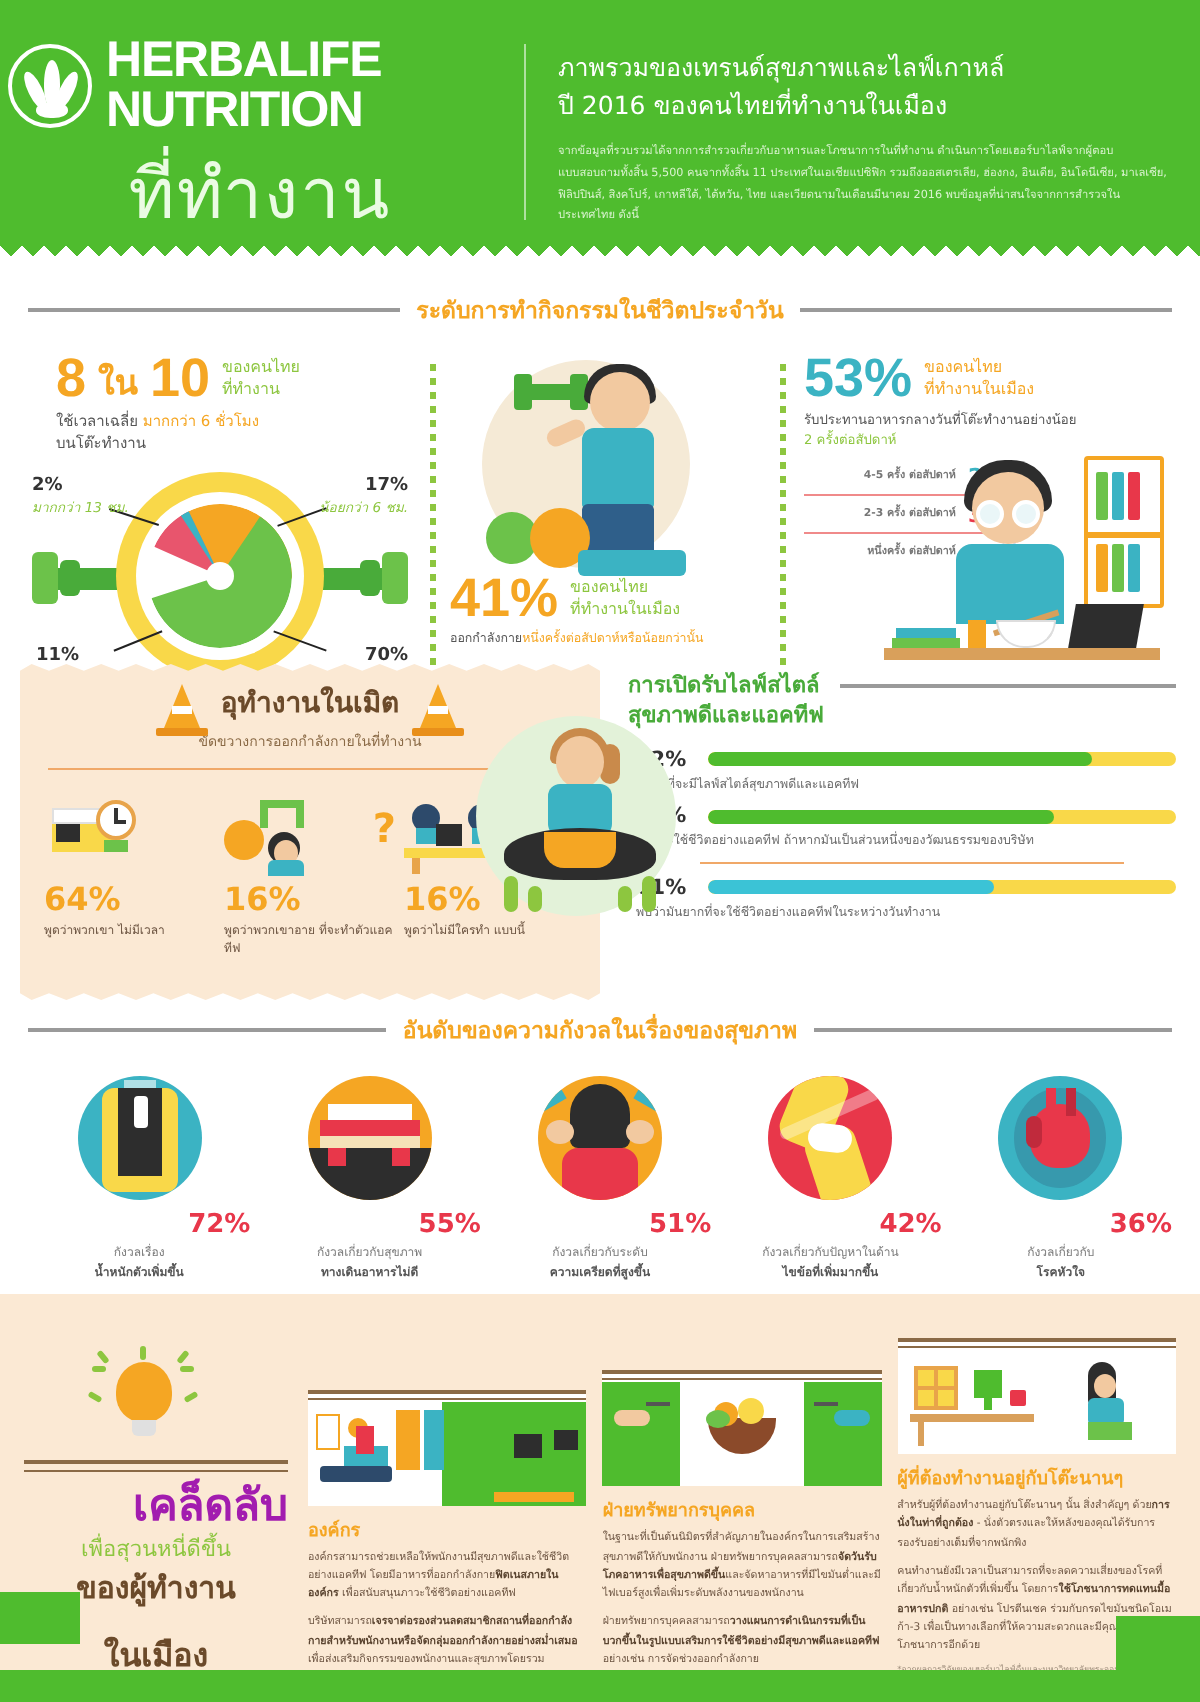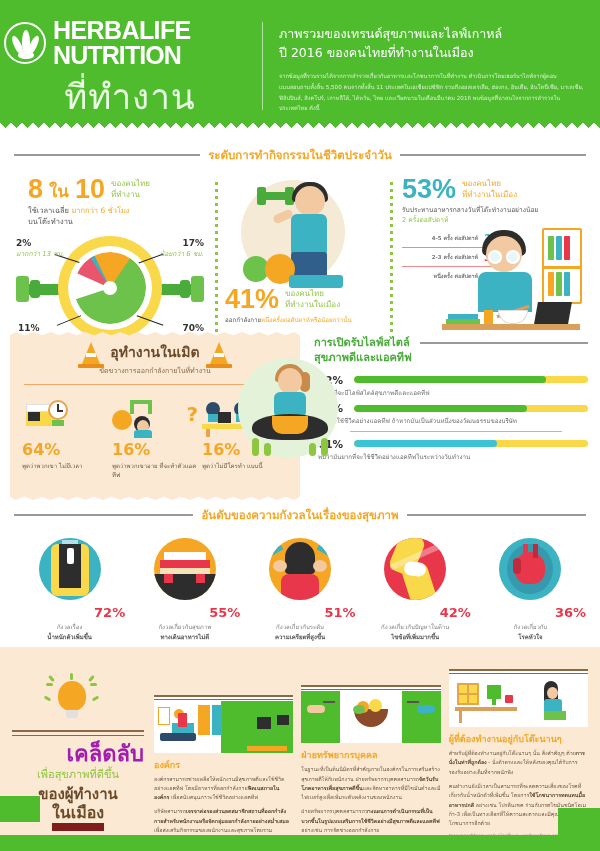--- a/index.html
+++ b/index.html
@@ -228,21 +228,21 @@
   .tips-left { width: 132px; position: relative; padding-top: 8px; }
   .bulb-wrap { position: relative; height: 54px; }
   .bulb { position: absolute; left: 46px; top: 8px; width: 28px; height: 30px; border-radius: 50% 50% 45% 45%; background: #f5a623; }
   .bulb-base { position: absolute; left: 54px; top: 37px; width: 12px; height: 8px; background: #e0e0e0; border-radius: 0 0 3px 3px; }
   .ray { position: absolute; background: #8dc63f; border-radius: 2px; }
   .rule-d { height: 2px; background: #8a6a46; margin: 3px 0; }
   .rule-d2 { height: 1px; background: #8a6a46; margin-bottom: 6px; }
   .tips-t1 { font-size: 22px; font-weight: bold; color: #a21caf; text-align: right; line-height: 1.1; }
   .tips-t2 { font-size: 11px; color: #8dc63f; text-align: center; line-height: 1.3; margin: 2px 0; }
   .tips-t3 { font-size: 15px; font-weight: bold; color: #6b4a2a; text-align: center; line-height: 1.25; }
-  .tips-t4 { font-size: 16px; font-weight: bold; color: #6b4a2a; text-align: right; line-height: 1.25; border-bottom: 8px solid #7f1d1d; display: inline-block; }
+  .tips-t4 { font-size: 16px; font-weight: bold; color: #6b4a2a; text-align: right; line-height: 1.25; border-bottom: 8px solid #7f1d1d; display: inline-block; margin-top: 15px; }
   .tips-t4-wrap { text-align: center; }
   .tcols { flex: 1; display: flex; gap: 8px; align-items: flex-end; }
   .tcol { flex: 1; }
   .tcol-img { height: 58px; border-top: 2px solid #8a6a46; border-bottom: 0; position: relative; overflow: hidden; background: #fff; margin-bottom: 5px; }
   .tcol-img::before { content: ""; position: absolute; left: 0; top: 2px; width: 100%; height: 1px; background: #8a6a46; }
   .tcol-h { font-size: 9px; font-weight: bold; color: #f5a623; margin-bottom: 3px; }
   .tcol-p { font-size: 5.3px; color: #6b5340; line-height: 1.75; margin-bottom: 5px; }
   .tcol-p b { color: #5a4430; }
   .tcol-note { font-size: 4.3px; color: #9a8a78; line-height: 1.6; margin-top: 4px; }
 
@@ -654,21 +654,21 @@
         <div class="ray" style="left:34px;top:10px;width:7px;height:3px"></div>
         <div class="ray" style="left:78px;top:10px;width:7px;height:3px"></div>
         <div class="ray" style="left:38px;top:2px;width:3px;height:7px;transform:rotate(-40deg)"></div>
         <div class="ray" style="left:78px;top:2px;width:3px;height:7px;transform:rotate(40deg)"></div>
         <div class="ray" style="left:32px;top:24px;width:7px;height:3px;transform:rotate(30deg)"></div>
         <div class="ray" style="left:80px;top:24px;width:7px;height:3px;transform:rotate(-30deg)"></div>
       </div>
       <div class="rule-d"></div>
       <div class="rule-d2"></div>
       <div class="tips-t1">เคล็ดลับ</div>
-      <div class="tips-t2">เพื่อสุขภาพที่ดีขึ้น</div>
+      <div class="tips-t2">เพื่อสุวนหนี่ดีขึ้น</div>
       <div class="tips-t3">ของผู้ทำงาน</div>
       <div class="tips-t4-wrap">
         <div class="tips-t4">ในเมือง</div>
       </div>
     </div>
 
     <div class="tcols">
       <div class="tcol">
         <div class="tcol-img">
           <div style="position:absolute;left:0;top:4px;width:48%;height:100%;background:#fff"></div>

